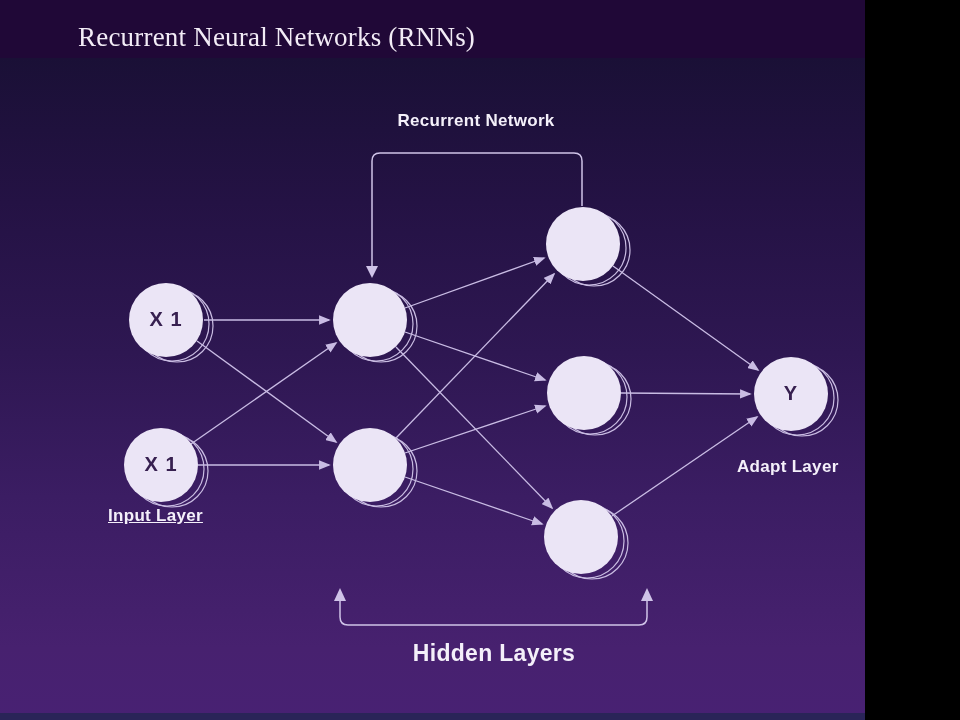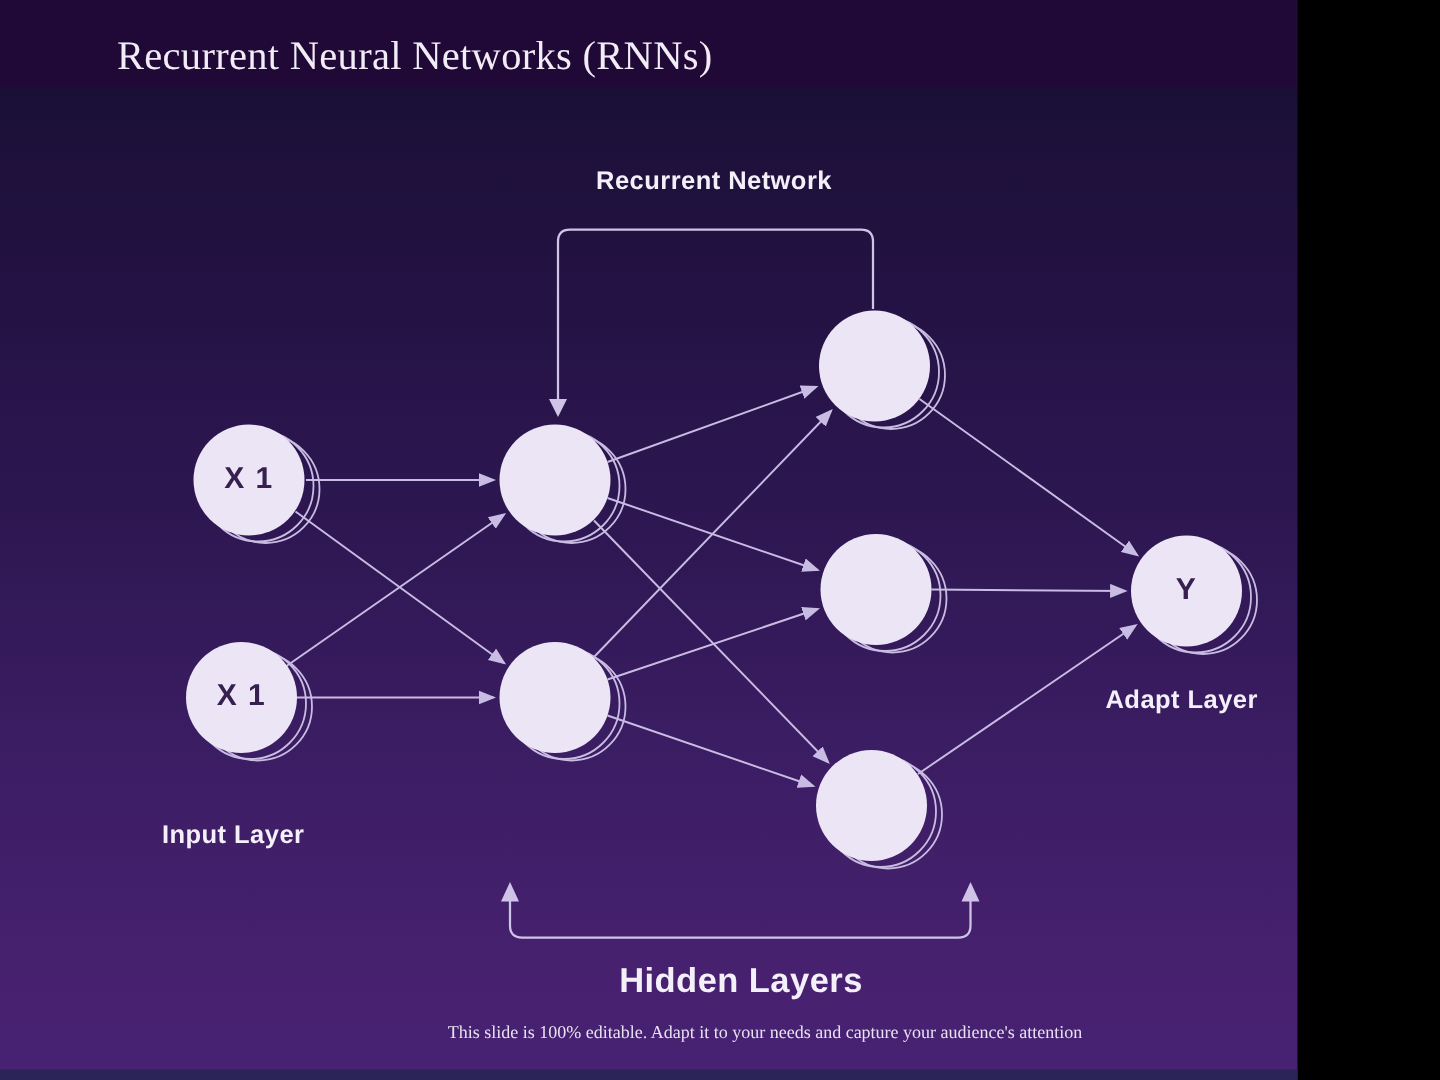--- a/index.html
+++ b/index.html
@@ -136,21 +136,20 @@
       <circle class="sketch" cx="802" cy="400" r="36"></circle>
       <circle class="node-fill" cx="791" cy="394" r="37"></circle>
     </g>
   </svg>
 
   <div class="node-label" style="left:129px;top:308px;">X 1</div>
   <div class="node-label" style="left:124px;top:453px;">X 1</div>
   <div class="node-label" style="left:754px;top:382px;">Y</div>
 
   <div class="layer-label centered" style="left:476px;top:111px;">Recurrent Network</div>
-  <div class="layer-label" style="left:108px;top:547px;">Input Layer</div>
+  <div class="layer-label" style="left:108px;top:506px;text-decoration:underline;">Input Layer</div>
   <div class="layer-label" style="left:737px;top:457px;">Adapt Layer</div>
   <div class="layer-label centered" style="left:494px;top:640px;font-size:23px;">Hidden Layers</div>
 
-  <div class="footer-note">This slide is 100% editable. Adapt it to your needs and capture your audience's attention</div>
   <div class="page-number">39</div>
 
   <div class="bottom-strip"></div>
 </div>
 
 </body></html>

